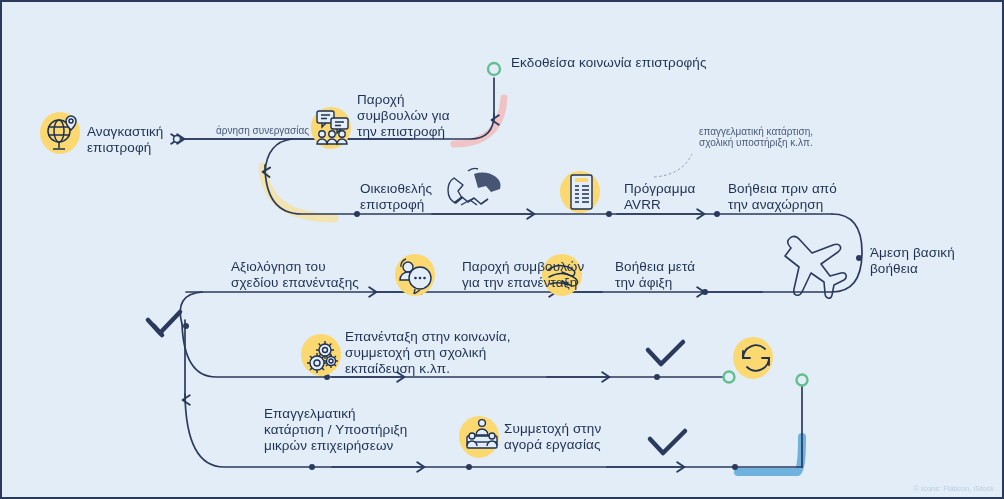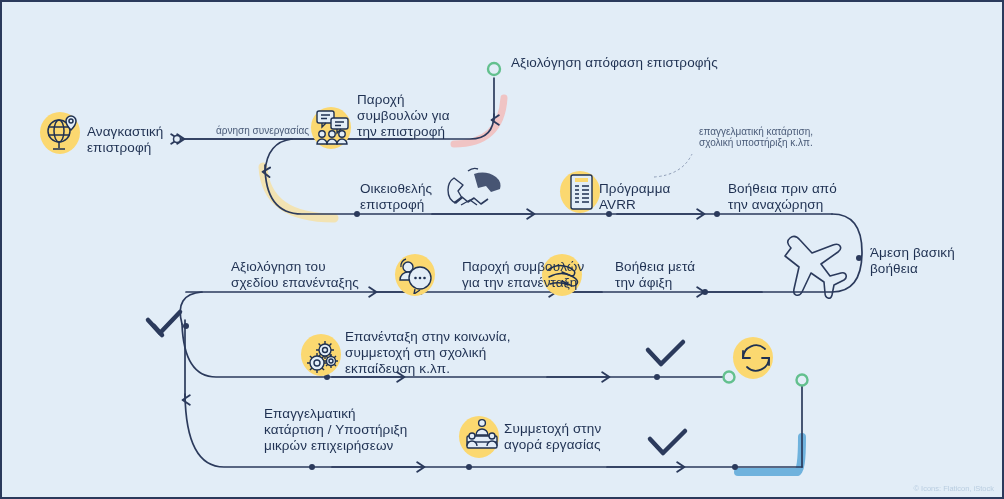--- a/index.html
+++ b/index.html
@@ -275,30 +275,30 @@
       <path d="M13,17 a6,6 0 0,1 12,0 z" fill="#e2edf7"></path>
       <rect x="4" y="18" width="30" height="12" rx="1.5" fill="#e2edf7"></rect>
       <path d="M4,24 h30"></path>
       <circle cx="9" cy="18" r="3" fill="#e2edf7"></circle>
       <path d="M4,28 a5,5 0 0,1 10,0" fill="#e2edf7"></path>
       <circle cx="29" cy="18" r="3" fill="#e2edf7"></circle>
       <path d="M24,28 a5,5 0 0,1 10,0" fill="#e2edf7"></path>
     </svg>
   </div>
 
-  <div class="lbl" style="left:509px; top:53px;">Αξιολόγηση απόφαση επιστροφής</div>
+  <div class="lbl" style="left:509px; top:53px;">Εκδοθείσα κοινωνία επιστροφής</div>
   <div class="lbl" style="left:355px; top:90px;">Παροχή
 συμβουλών για
 την επιστροφή</div>
   <div class="lbl" style="left:85px; top:122px;">Αναγκαστική
 επιστροφή</div>
   <div class="lbl-small" style="left:214px; top:123px;">άρνηση συνεργασίας</div>
   <div class="lbl" style="left:318px; top:179px;margin-left:40px;">Οικειοθελής
 επιστροφή</div>
-  <div class="lbl" style="left:597px; top:179px;">Πρόγραμμα
+  <div class="lbl" style="left:622px; top:179px;">Πρόγραμμα
 AVRR</div>
   <div class="lbl-small" style="left:697px; top:124px;">επαγγελματική κατάρτιση,
 σχολική υποστήριξη κ.λπ.</div>
   <div class="lbl" style="left:726px; top:179px;">Βοήθεια πριν από
 την αναχώρηση</div>
   <div class="lbl" style="left:868px; top:243px;">Άμεση βασική
 βοήθεια</div>
   <div class="lbl" style="left:613px; top:257px;">Βοήθεια μετά
 την άφιξη</div>
   <div class="lbl" style="left:439px; top:257px;margin-left:21px;">Παροχή συμβουλών

